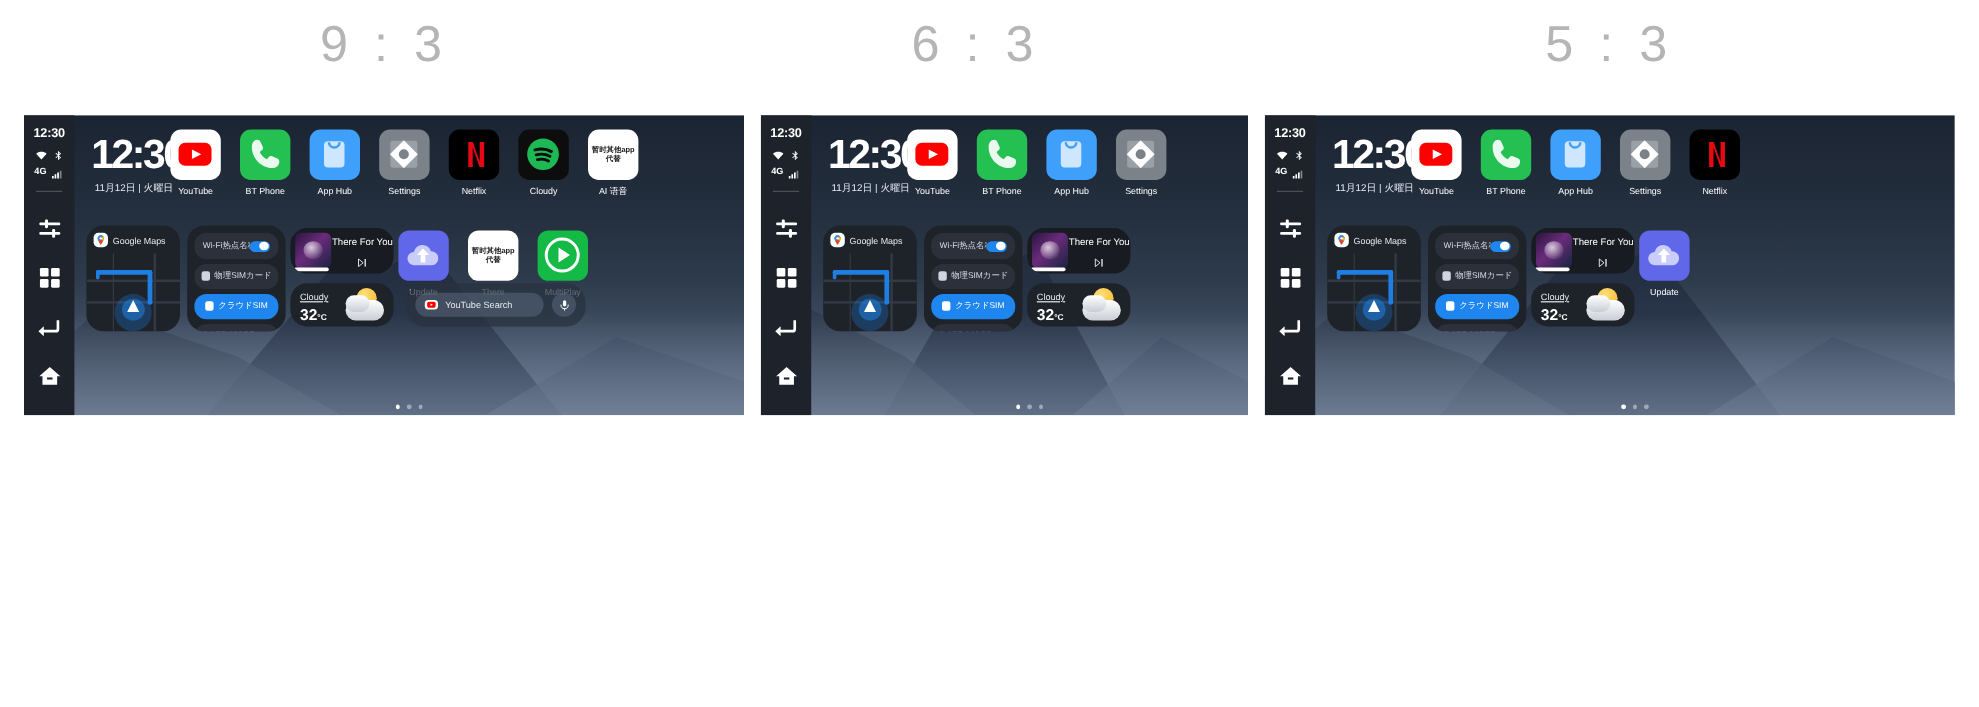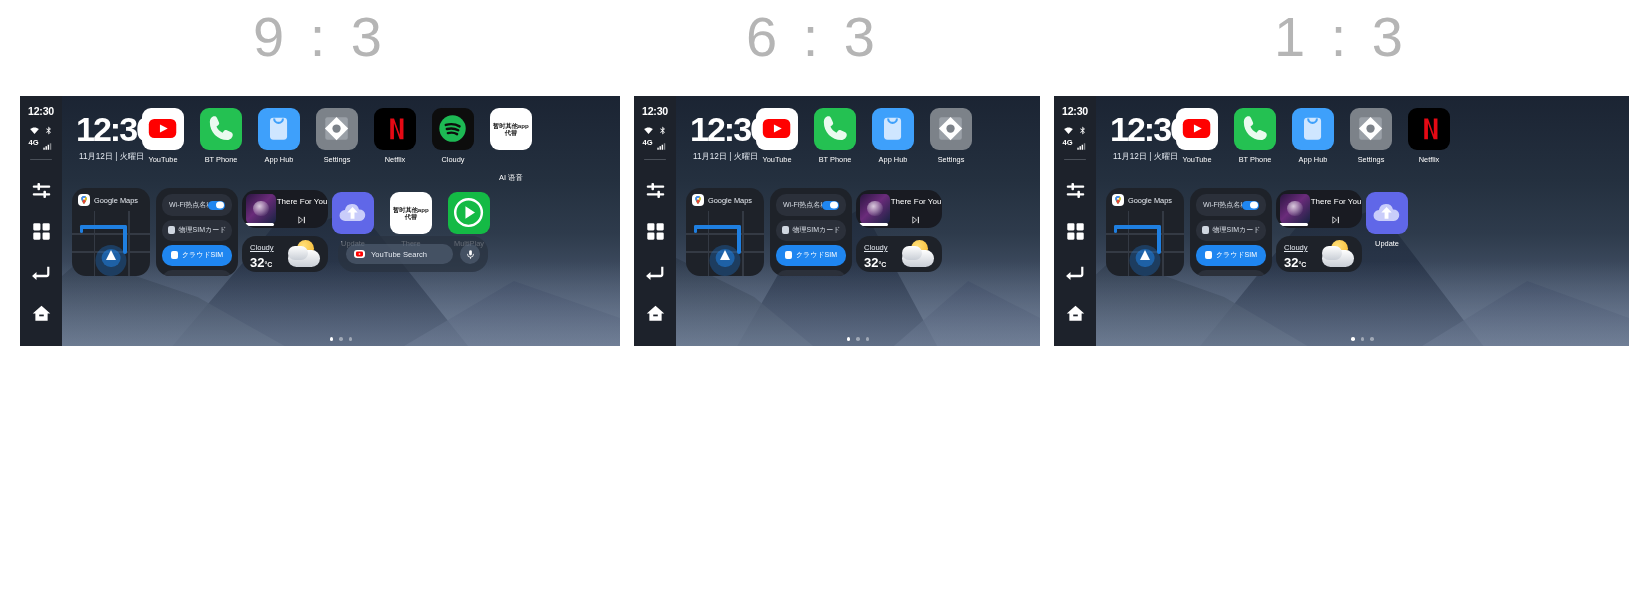--- a/index.html
+++ b/index.html
@@ -5,21 +5,21 @@
   html,body{margin:0;padding:0;}
   body{
     width:1649px;height:589px;background:#ffffff;overflow:hidden;
     font-family:"Liberation Sans","DejaVu Sans",sans-serif;
     -webkit-font-smoothing:antialiased;
   }
   .stage{position:relative;width:1649px;height:589px;}
 
   
   .ratio-label{
-    position:absolute;top:6px;color:#b5b5b5;font-size:56px;font-weight:400;
+    position:absolute;top:6px;color:#b5b5b5;font-size:42px;font-weight:400;
     letter-spacing:5px;text-align:center;line-height:62px;white-space:nowrap;
     font-family:"Liberation Sans","DejaVu Sans",sans-serif;
   }
 
   
   .panel{position:absolute;top:96px;overflow:hidden;}
   .screen-wrap{position:relative;width:100%;overflow:hidden;}
   .screen{position:relative;width:100%;height:100%;overflow:hidden;
           background:linear-gradient(180deg,#1b2433 0%,#24303f 34%,#2e3b4c 55%,#46546a 78%,#5b6a81 100%);}
   
@@ -127,21 +127,21 @@
   .reflect .veil{position:absolute;left:0;top:0;right:0;bottom:0;
                  background:linear-gradient(180deg,rgba(255,255,255,.62) 0%,rgba(255,255,255,.80) 38%,rgba(255,255,255,.95) 72%,#fff 100%);}
 </style>
 </head>
 <body>
 
 <div class="stage">
 
   <div class="ratio-label" id="rl0" style="left: 180px; width: 280px;">9 : 3</div>
   <div class="ratio-label" id="rl1" style="left: 673px; width: 280px;">6 : 3</div>
-  <div class="ratio-label" id="rl2" style="left: 1201px; width: 280px;">1 : 3</div>
+  <div class="ratio-label" id="rl2" style="left: 1201px; width: 280px;">5 : 3</div>
 
   <div class="panel" id="panel0" style="left: 20px; width: 600px; height: 493px;">
       <div class="screen-wrap" style="height:250px;">
         <div class="screen" id="scr0">
           <div class="mt1"></div>
           <div class="mt2"></div>
           <div class="mt3"></div>
           <div class="haze"></div>
           <div class="rail" style="width:42px;">
             <div class="rail-status" style="padding-top:9px;gap:4.5px;">
@@ -262,21 +262,21 @@
                       <circle cx="12" cy="12" r="10.2" fill="#1db954"></circle>
                       <path d="M6.8 9.2c3.6-1 7.5-.7 10.6 1.1M7.6 12.4c3-.8 6.2-.5 8.8.9M8.4 15.5c2.4-.6 5-.4 7.1.8" stroke="#0d0d0d" stroke-width="1.9" stroke-linecap="round" fill="none"></path>
                     </svg></span>
                 </span>
                 <span class="app-label" style="font-size:7.4px;margin-top:5px;">Cloudy</span>
               </div>
               <div class="app" style="width:42px;">
                 <span class="app-tile tile-ai" style="width:42px;height:42px;border-radius:9px;padding:3px;box-sizing:border-box;">
                   <span class="cn-txt" style="font-size:6.2px;">暂时其他app代替</span>
                 </span>
-                <span class="app-label" style="font-size:7.4px;margin-top:23px;">AI 语音</span>
+                <span class="app-label" style="font-size:7.4px;margin-top:5px;">AI 语音</span>
               </div>
             </div>
             <div class="wgt" style="left:10px;top:92px;width:78px;height:88px;">
               <div class="map-head" style="padding:6px 6px 0;gap:4px;font-size:7.4px;">
                 <span class="gmark" style="width:10px;height:10px;padding:1px;">
                   <svg viewBox="0 0 24 24" width="100%" height="100%">
                     <path d="M12 2.4c3.6 0 6.4 2.8 6.4 6.3 0 4.6-6.4 12.9-6.4 12.9S5.6 13.3 5.6 8.7c0-3.5 2.8-6.3 6.4-6.3z" fill="#34a853"></path>
                     <path d="M12 2.4c2.1 0 4 1 5.1 2.6l-9 9.1C6.5 12 5.6 10.2 5.6 8.7c0-3.5 2.8-6.3 6.4-6.3z" fill="#4285f4"></path>
                     <path d="M17.1 5c.8 1 1.3 2.3 1.3 3.7 0 1.6-.8 3.6-1.8 5.5l-6-4.6z" fill="#fbbc05"></path>
                     <path d="M10.6 9.6l6 4.6c-1.8 3.3-4.6 7.4-4.6 7.4s-2.2-2.9-4-6.2z" fill="#ea4335"></path>

